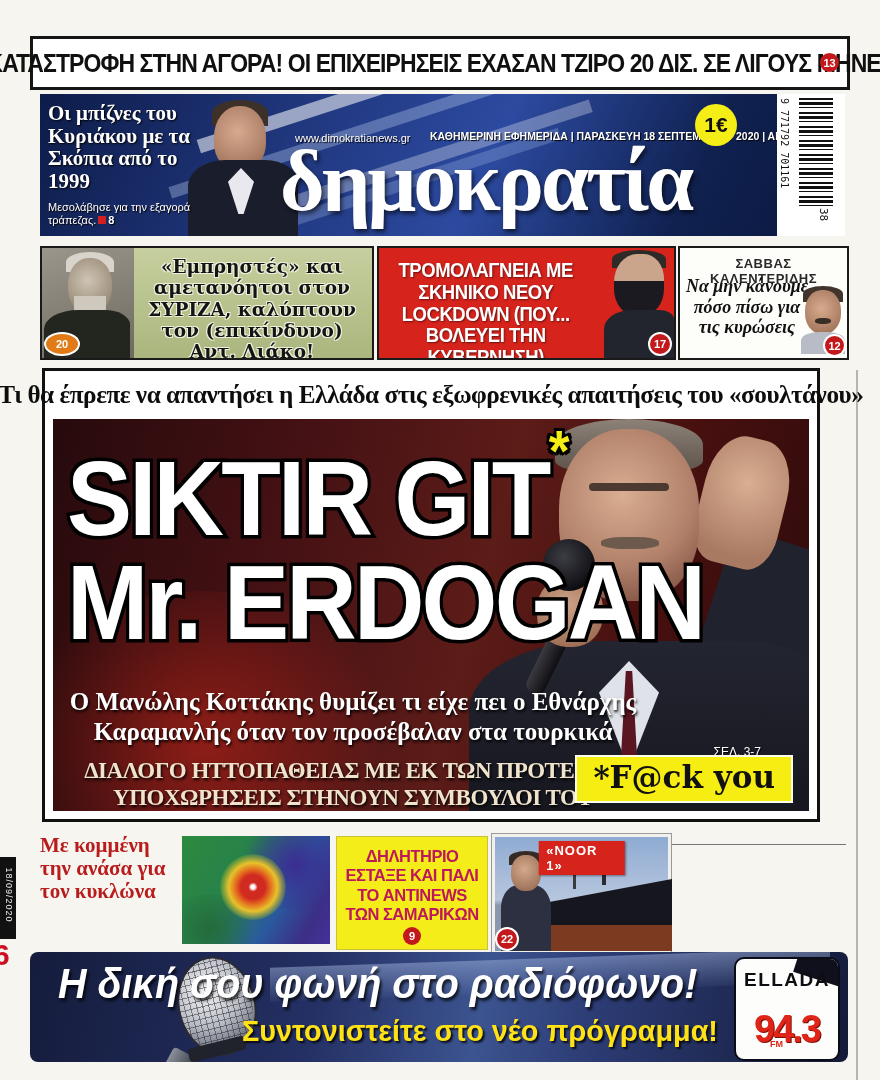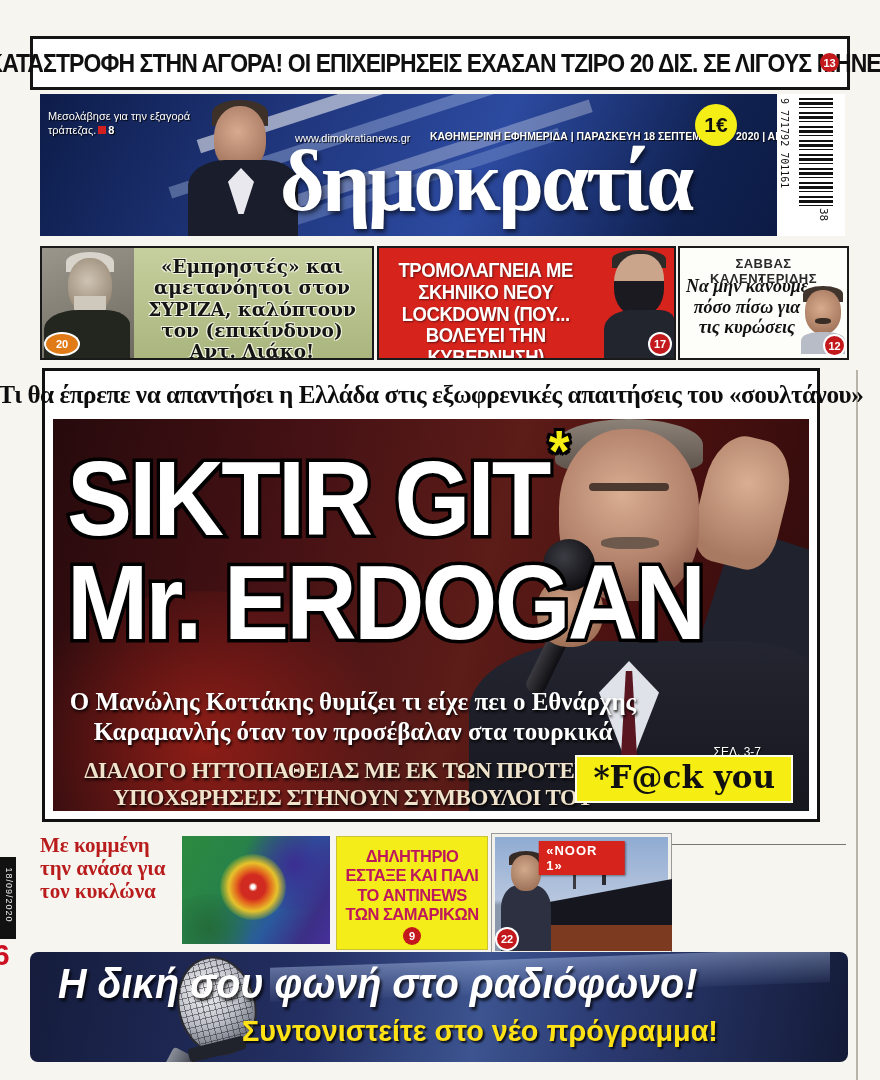--- a/index.html
+++ b/index.html
@@ -244,20 +244,21 @@
     <div class="flag-stripe fs4"></div>
 
     <div class="abs mh-photo">
       <div class="mh-hair"></div>
       <div class="mh-face"></div>
       <div class="mh-suit"></div>
       <div class="mh-shirt"></div>
     </div>
 
     <div class="abs mh-teaser">
+      <div class="mh-teaser-title serif">Οι μπίζνες του Κυριάκου με τα Σκόπια από το 1999</div>
       <div class="mh-teaser-sub">
         <span>Μεσολάβησε για την εξαγορά τράπεζας.</span><span class="sq"></span><b>8</b>
       </div>
     </div>
 
     <div class="abs mh-site">www.dimokratianews.gr</div>
     <div class="abs mh-dateline">ΚΑΘΗΜΕΡΙΝΗ ΕΦΗΜΕΡΙΔΑ | ΠΑΡΑΣΚΕΥΗ 18 ΣΕΠΤΕΜΒΡΙΟΥ 2020 | ΑΡ. ΦΥΛ. 2.870</div>
     <div class="abs mh-logo serif">δημοκρατία</div>
     <div class="abs price">1€</div>
 
@@ -370,15 +371,21 @@
   <div class="abs radio">
     <div class="rd-streak"></div>
     <div class="mic">
       <div class="mic-stem"></div>
       <div class="mic-head"></div>
       <div class="mic-mesh"></div>
       <div class="mic-ring"></div>
     </div>
     <div class="rd-line1">Η δική σου φωνή στο ραδιόφωνο!</div>
     <div class="rd-line2">Συντονιστείτε στο νέο πρόγραμμα!</div>
+    <div class="station">
+      <div class="st-wedge"></div>
+      <div class="st-name">ELLADA</div>
+      <div class="st-freq">94.3</div>
+      <div class="st-fm">FM</div>
+    </div>
   </div>
 
 </div>
 
 </body></html>

